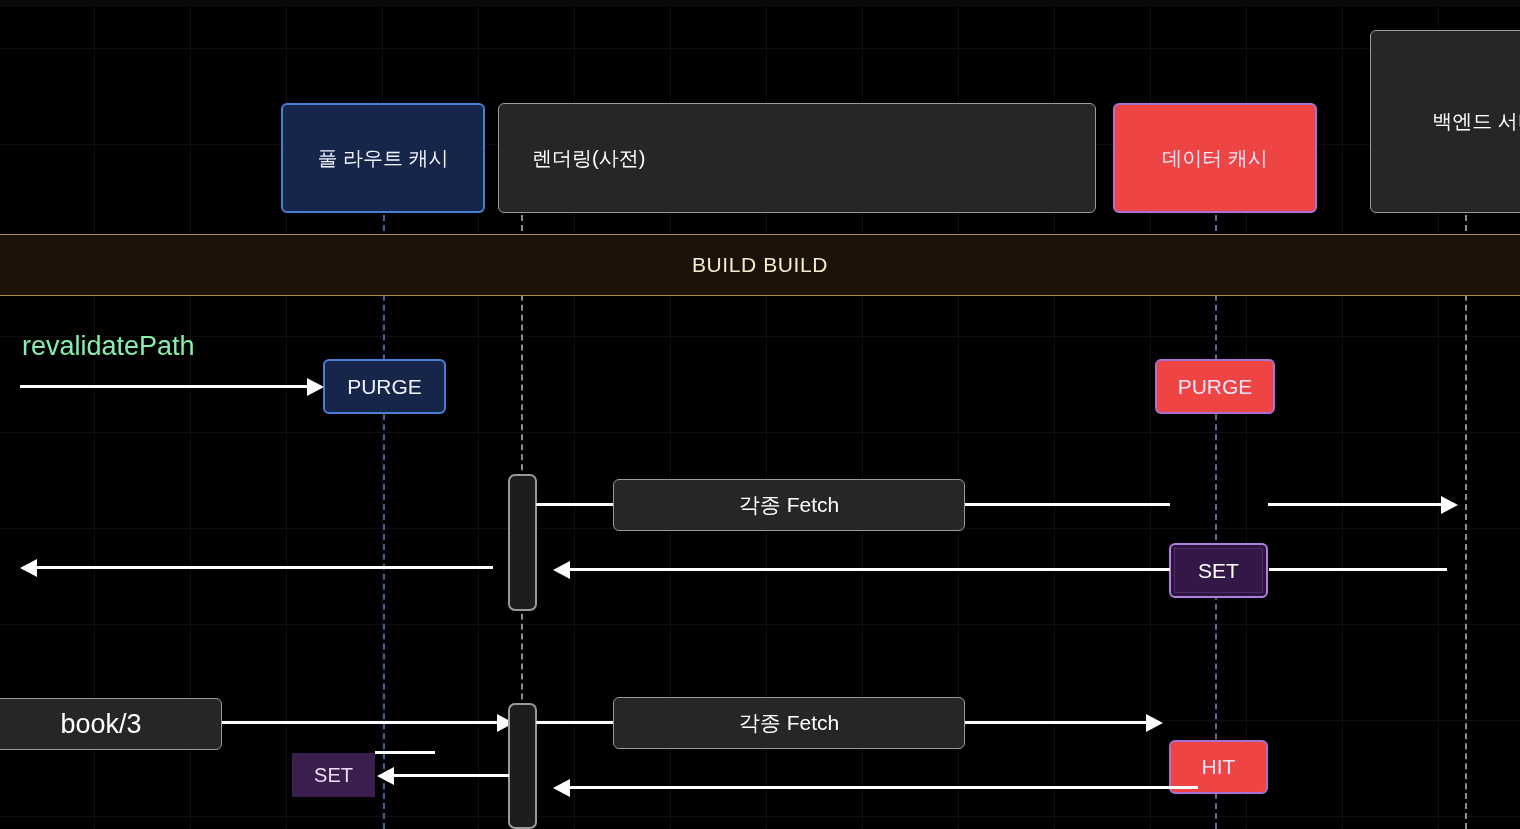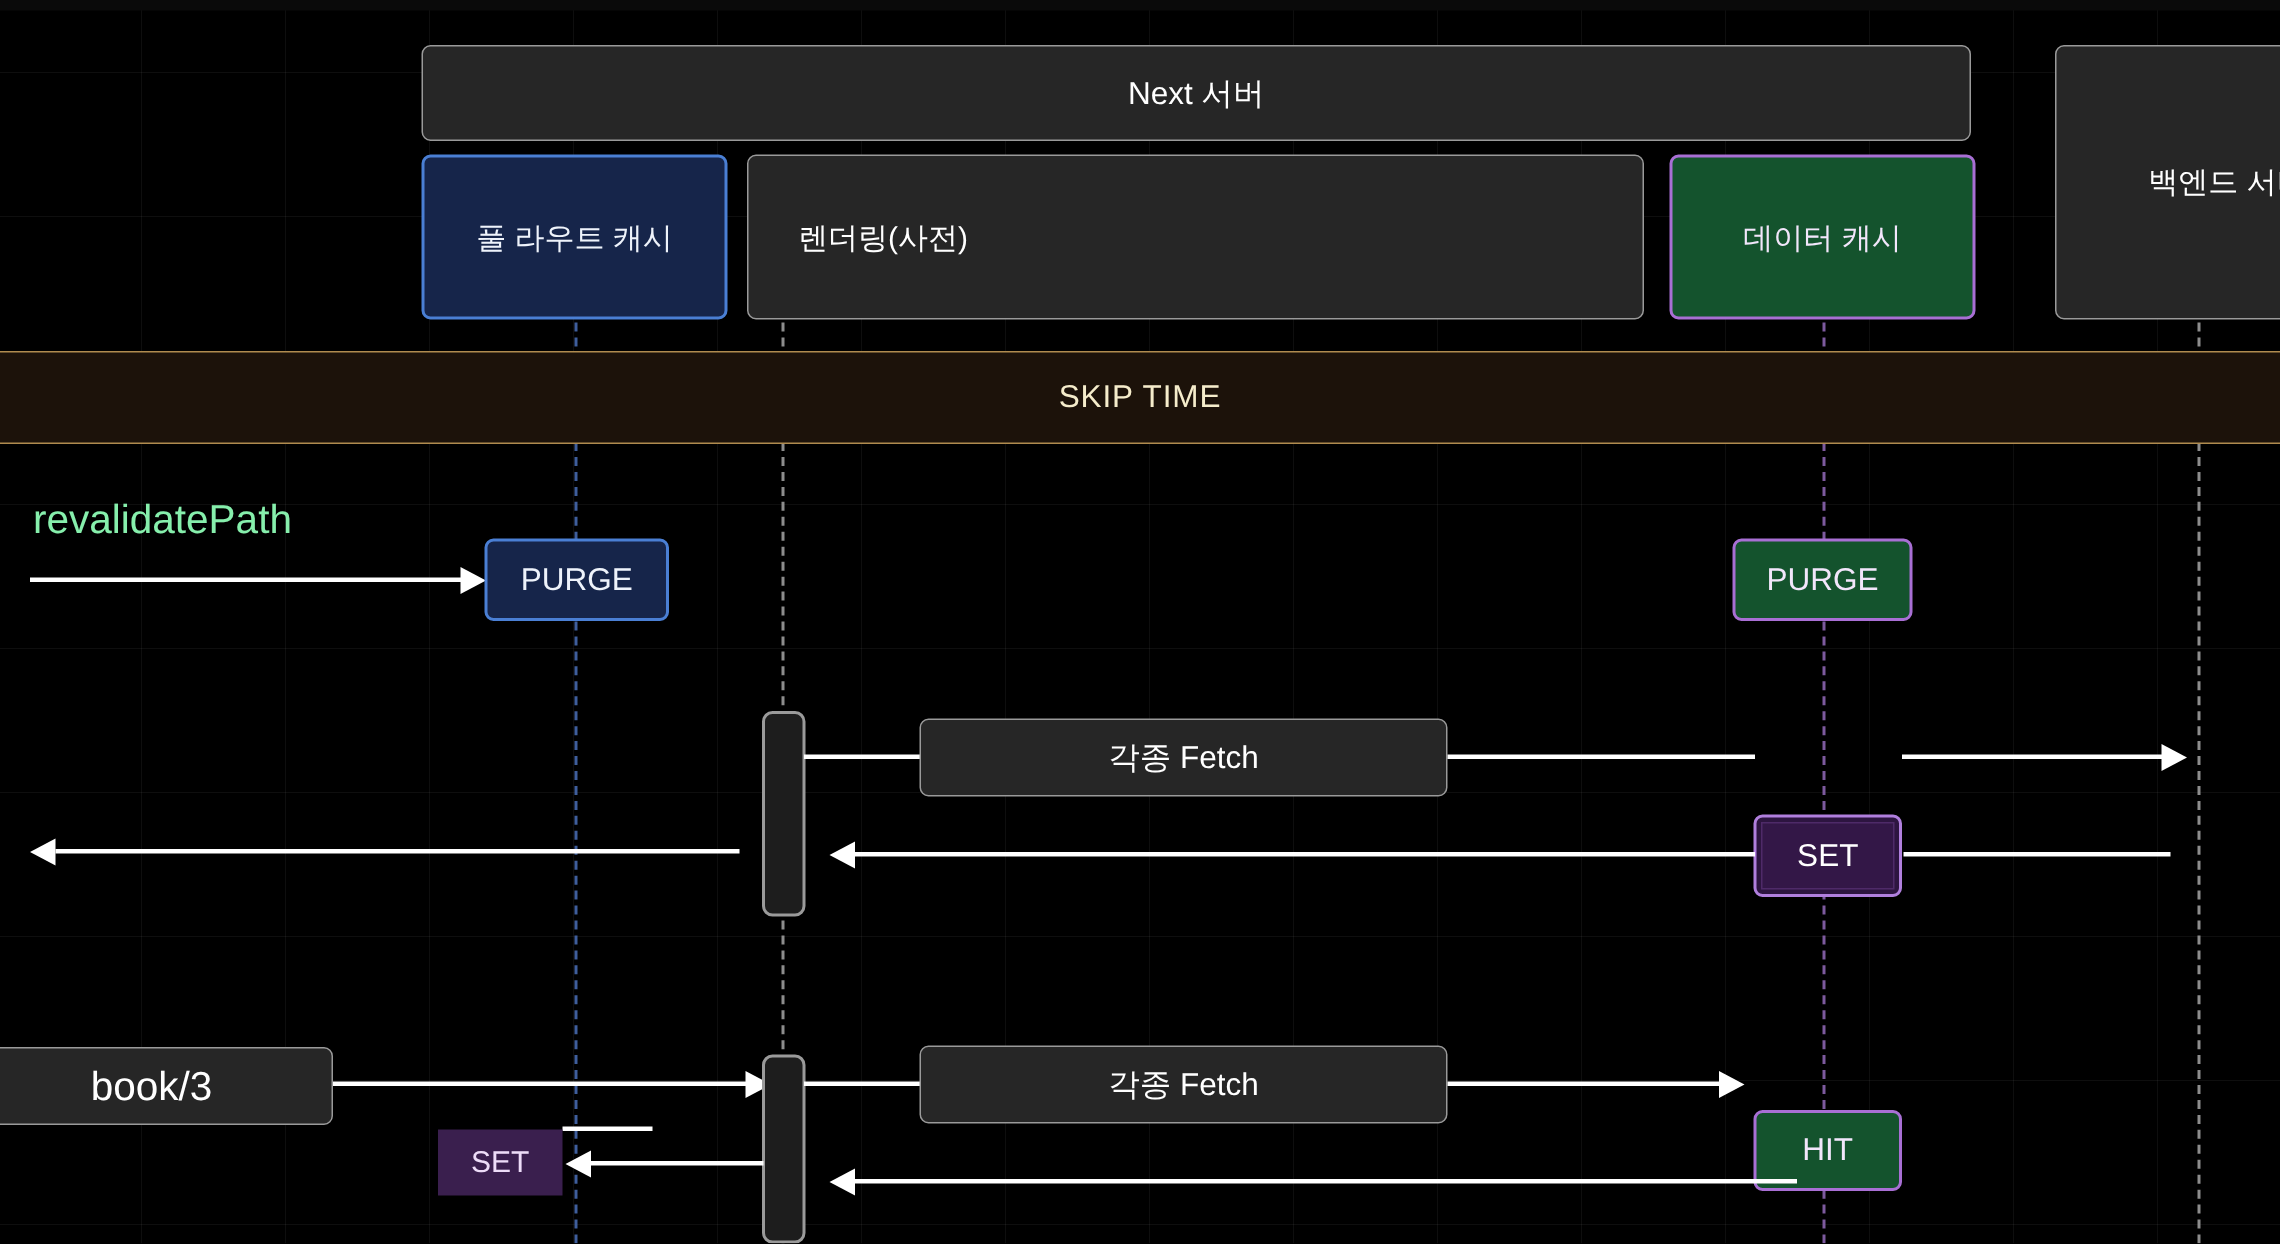--- a/index.html
+++ b/index.html
@@ -44,21 +44,21 @@
   .box-neutral{
     background:#262626;
     border:1.5px solid #9a9a9a;
   }
   .box-blue{
     background:#16254a;
     border:2px solid #4a7fd4;
     color:#eef3fb;
   }
   .box-purple{
-    background:#14532d;
+    background:#ef4444;
     border:2px solid #a86fd4;
     color:#f2e6fb;
   }
   .box-purple-flat{
     background:#3a1f4e;
     border:none;
     border-radius:0;
     color:#eddcf8;
   }
   .box-purple-double{
@@ -132,42 +132,39 @@
 <div id="stage">
 
   <div id="grid"></div>
   <div id="topbar"></div>
 
   <div class="lifeline" style="left:383px;top:205px;height:624px;border-left-color:#3f5e9c;"></div>
   <div class="lifeline" style="left:521px;top:205px;height:624px;border-left-color:#8d8d8d;"></div>
   <div class="lifeline" style="left:1215px;top:205px;height:624px;border-left-color:#7d5a9e;"></div>
   <div class="lifeline" style="left:1465px;top:205px;height:624px;border-left-color:#8d8d8d;"></div>
 
-  <div class="box box-neutral" style="left:281px;top:30px;width:1033px;height:64px;font-size:21px;">
-    <span>Next 서버</span>
-  </div>
 
   <div class="box box-blue" style="left:281px;top:103px;width:204px;height:110px;font-size:20px;">
     <span>풀 라우트 캐시</span>
   </div>
 
   <div class="box box-neutral" style="left:498px;top:103px;width:598px;height:110px;font-size:20px;justify-content:flex-start;padding-left:33px;">
     <span>렌더링(사전)</span>
   </div>
 
   <div class="box box-purple" style="left:1113px;top:103px;width:204px;height:110px;font-size:20px;">
     <span>데이터 캐시</span>
   </div>
 
   <div class="box box-neutral" style="left:1370px;top:30px;width:230px;height:183px;font-size:20px;">
     <span>백엔드 서버</span>
   </div>
 
   <div id="buildband" style="top:234px;width:1520px;height:62px;">
-    <span class="lbl">SKIP TIME</span>
+    <span class="lbl">BUILD BUILD</span>
   </div>
 
   <div class="freetext" style="left:22px;top:331px;font-size:27px;">
     <span>revalidatePath</span>
   </div>
 
   <div class="arrowline" style="left:20px;top:385px;width:294px;"></div>
   <div class="head head-r" style="left:307px;top:378px;"></div>
 
   <div class="box box-blue" style="left:323px;top:359px;width:123px;height:55px;font-size:21px;">

